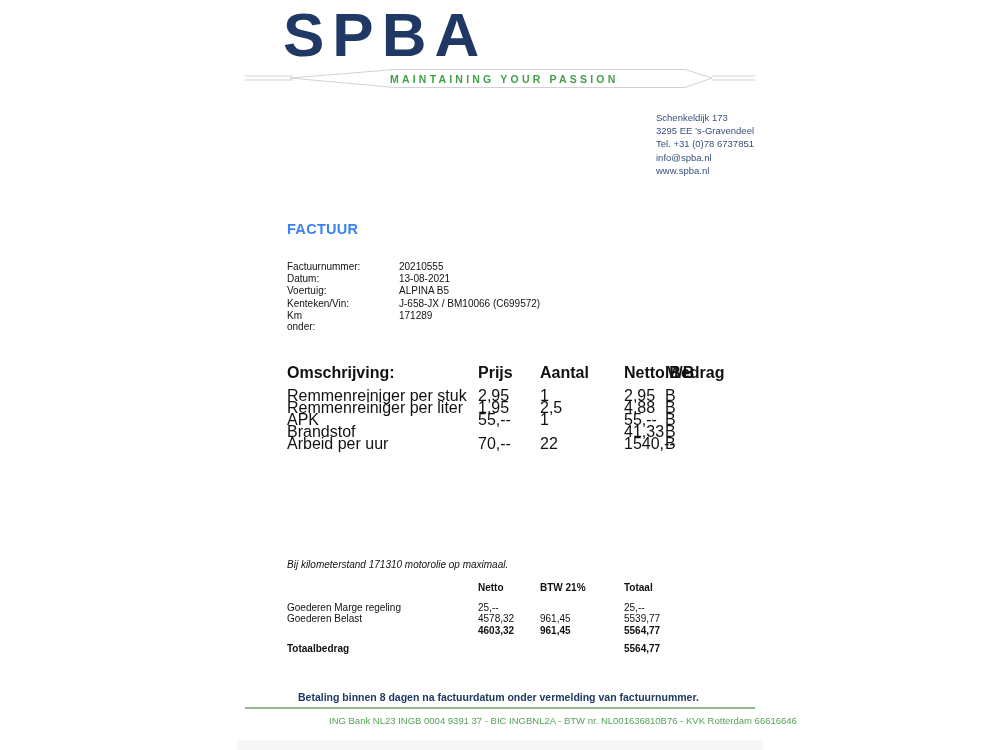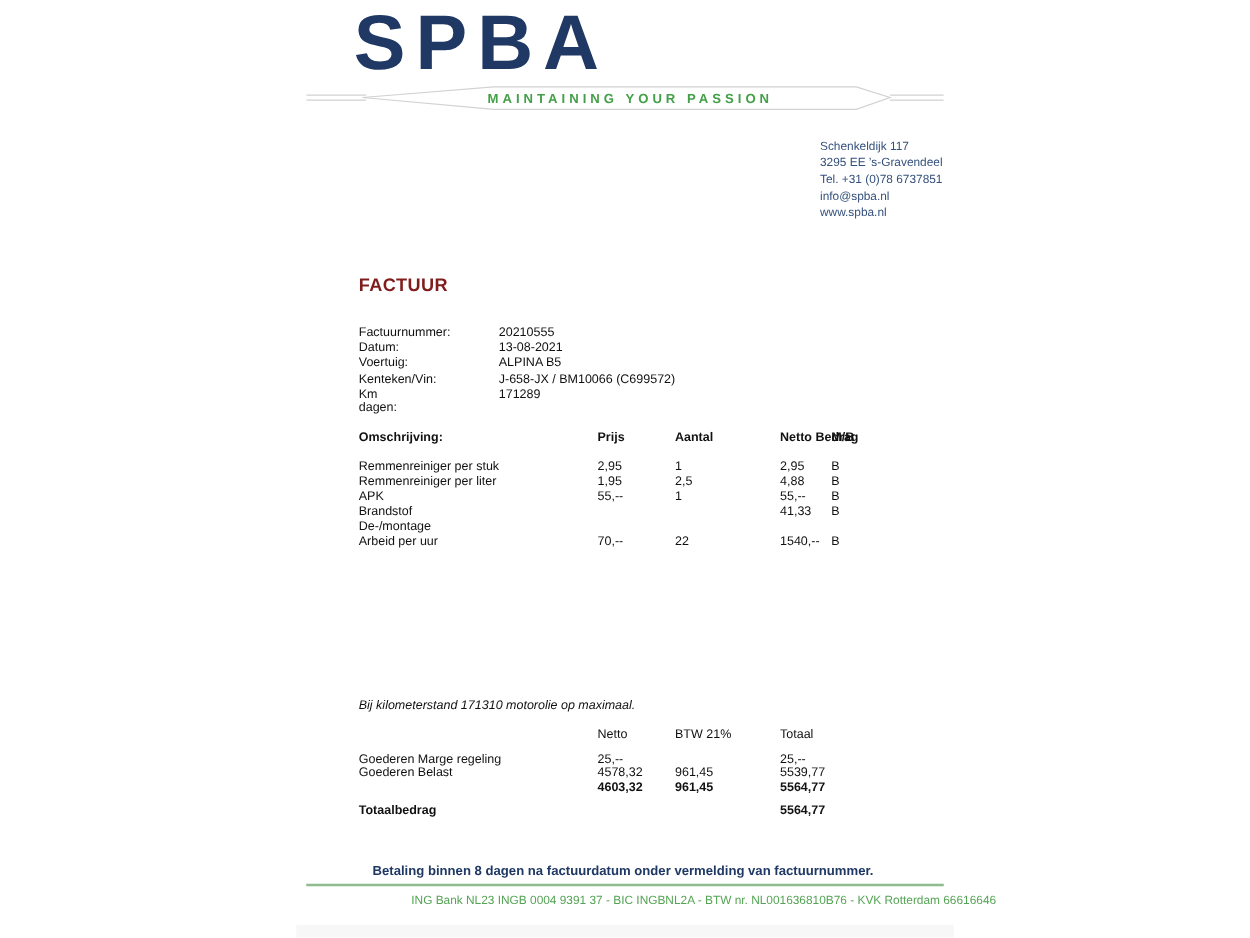--- a/index.html
+++ b/index.html
@@ -39,49 +39,49 @@
     line-height: 13.2px;
     color: #35507c;
   }
 
   
   .doc-title {
     left: 287px; top: 221px;
     font-size: 14.5px;
     font-weight: bold;
     letter-spacing: 0.3px;
-    color: #7f1d1d;
+    color: #3b82f6;
   }
 
   .details { left: 287px; top: 261px; font-size: 10px; }
   .details .drow { height: 12.2px; position: relative; }
   .details .dlabel { position: absolute; left: 0; }
   .details .dvalue { position: absolute; left: 112px; white-space: nowrap; }
 
-  .items { left: 287px; top: 345px; width: 420px; font-size: 10px; }
+  .items { left: 287px; top: 364px; width: 420px; font-size: 16px; }
   .irow { position: relative; height: 12px; white-space: nowrap; }
   .irow.header { font-weight: bold; height: 23px; }
   .c-desc  { position: absolute; left: 0; }
   .c-prijs { position: absolute; left: 191px; }
   .c-aantal{ position: absolute; left: 253px; }
   .c-netto { position: absolute; left: 317px; padding-left: 20px; }
   .c-mb    { position: absolute; left: 378px; }
 
   .note {
     left: 287px; top: 531px;
     font-size: 10px;
     font-weight: normal;
     font-style: italic;
     color: #111111;
     margin-top: 28px;
   }
 
   .totals { left: 287px; top: 582px; width: 420px; font-size: 10px; }
   .trow { position: relative; height: 11.3px; white-space: nowrap; }
-  .trow.header { font-weight: normal; height: 20px; text-align: right; }
+  .trow.header { font-weight: bold; height: 20px; text-align: right; }
   .trow.bold { font-weight: bold; }
   .grand { left: 287px; top: 643px; width: 420px; font-size: 10px; font-weight: bold; position: absolute; }
 
   
   .payment-note {
     left: 287px; top: 691px;
     font-size: 10.5px;
     font-weight: bold;
     color: #1f3864;
     margin-left: 11px;
@@ -113,21 +113,21 @@
     <line x1="0" y1="8" x2="48" y2="8" stroke="#d2d2d2" stroke-width="1"></line>
     <line x1="0" y1="12" x2="48" y2="12" stroke="#d2d2d2" stroke-width="1"></line>
     <polygon points="45,10 150,1.5 440,1.5 467,10 440,19.5 150,19.5" fill="none" stroke="#d2d2d2" stroke-width="1"></polygon>
     <line x1="467" y1="8" x2="510" y2="8" stroke="#d2d2d2" stroke-width="1"></line>
     <line x1="467" y1="12" x2="510" y2="12" stroke="#d2d2d2" stroke-width="1"></line>
   </svg>
   <span class="tagline-text">MAINTAINING YOUR PASSION</span>
 </div>
 
 <div class="abs address">
-  <div>Schenkeldijk 117</div>
+  <div>Schenkeldijk 173</div>
   <div>3295 EE  ’s-Gravendeel</div>
   <div>Tel. +31 (0)78 6737851</div>
   <div>info@spba.nl</div>
   <div>www.spba.nl</div>
 </div>
 
 <div class="abs doc-title">FACTUUR</div>
 
 <div class="abs details">
   <div class="drow">
@@ -140,21 +140,21 @@
   </div>
   <div class="drow">
     <span class="dlabel">Voertuig:</span>
     <span class="dvalue">ALPINA B5</span>
   </div>
   <div class="drow">
     <span class="dlabel">Kenteken/Vin:</span>
     <span class="dvalue">J-658-JX / BM10066 (C699572)</span>
   </div>
   <div class="drow">
-    <span class="dlabel">Km dagen:</span>
+    <span class="dlabel">Km onder:</span>
     <span class="dvalue">171289</span>
   </div>
 </div>
 
 <div class="abs items">
   <div class="irow header">
     <span class="c-desc">Omschrijving:</span>
     <span class="c-prijs">Prijs</span>
     <span class="c-aantal">Aantal</span>
     <span class="c-netto">Netto Bedrag</span>
@@ -182,27 +182,20 @@
     <span class="c-mb">B</span>
   </div>
   <div class="irow">
     <span class="c-desc">Brandstof</span>
     <span class="c-prijs"></span>
     <span class="c-aantal"></span>
     <span class="c-netto">41,33</span>
     <span class="c-mb">B</span>
   </div>
   <div class="irow">
-    <span class="c-desc">De-/montage</span>
-    <span class="c-prijs"></span>
-    <span class="c-aantal"></span>
-    <span class="c-netto"></span>
-    <span class="c-mb"></span>
-  </div>
-  <div class="irow">
     <span class="c-desc">Arbeid per uur</span>
     <span class="c-prijs">70,--</span>
     <span class="c-aantal">22</span>
     <span class="c-netto">1540,--</span>
     <span class="c-mb">B</span>
   </div>
 </div>
 
 <div class="abs note">Bij kilometerstand 171310 motorolie op maximaal.</div>
 

